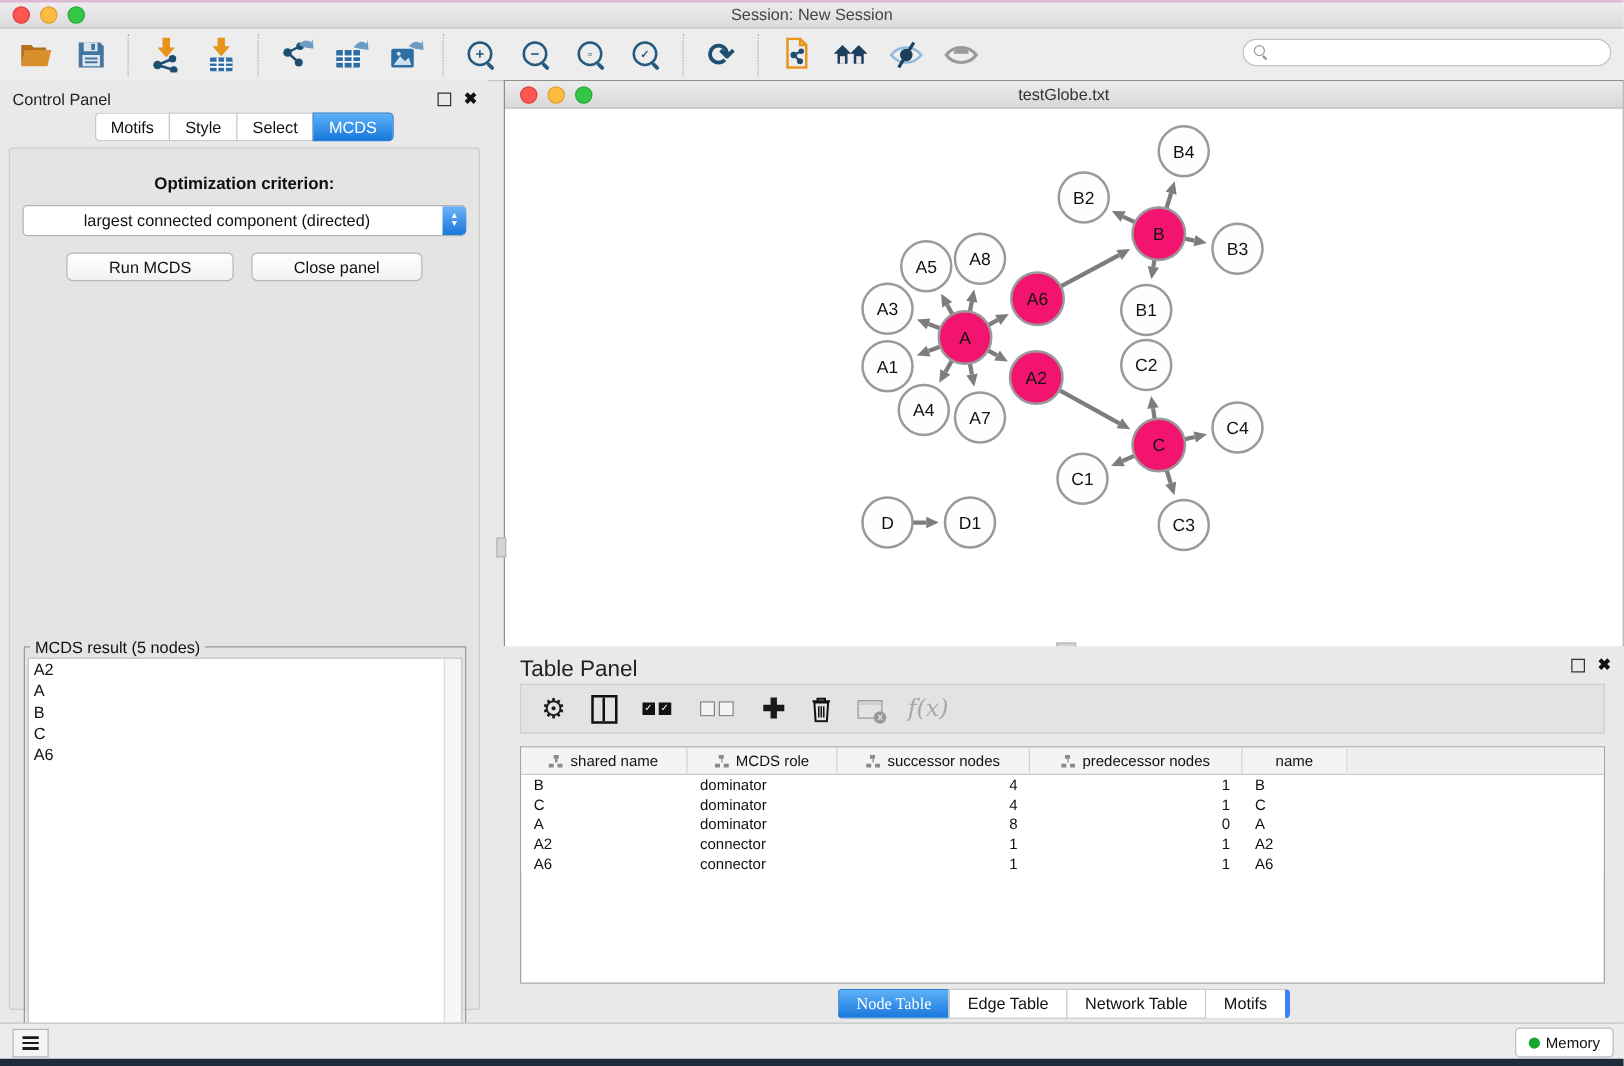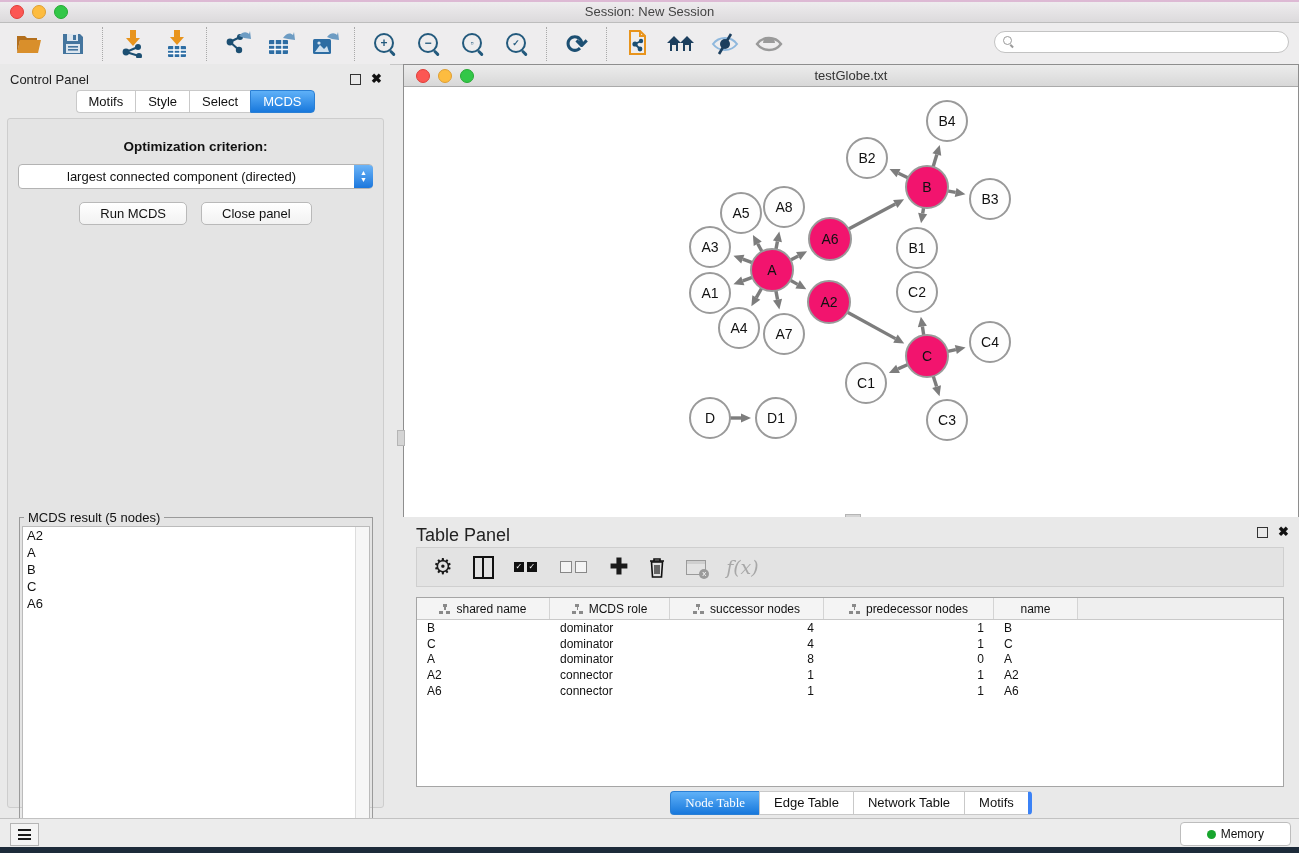--- a/index.html
+++ b/index.html
@@ -50,21 +50,21 @@
     border:1px solid #cdcdcd;border-radius:3px;}
   .opt-label{margin-top:20px;text-align:center;font-size:13.5px;font-weight:bold;color:#111;}
   .dropdown{position:relative;margin:10px auto 0 auto;width:313px;height:23px;background:#fff;
     border:1px solid #b3b3b3;border-radius:4px;display:flex;align-items:center;cursor:pointer;padding-left:40px;}
   .dropdown .dd-text{flex:1;font-size:13px;padding-left:8px;color:#111;white-space:nowrap;}
   .dd-stepper{width:19px;height:23px;margin-right:-1px;border-radius:0 4px 4px 0;
     background:linear-gradient(#6cb4f7,#1b77dd);display:flex;flex-direction:column;align-items:center;justify-content:center;gap:1px;}
   .dd-stepper span{color:#fff;font-size:7px;line-height:6px;}
   .cp-buttons{display:flex;justify-content:center;gap:14px;margin-top:13px;}
   .push-btn{font-size:13px;color:#111;background:linear-gradient(#ffffff,#f2f2f2);
-    border:1px solid #b9b9b9;border-radius:5px;padding:3px 20px;cursor:pointer;}
+    border:1px solid #b9b9b9;border-radius:5px;padding:3px 33px;cursor:pointer;}
   .result-box{position:absolute;left:11px;top:398px;width:352px;height:340px;border:1px solid #9a9a9a;}
   .result-legend{position:absolute;left:4px;top:-8px;background:#e4e4e4;padding:0 4px;font-size:13px;color:#111;}
   .result-list{position:absolute;left:2px;top:8px;right:2px;bottom:2px;background:#fff;border:1px solid #bbb;overflow:hidden;}
   .result-item{font-size:13px;color:#111;padding:1px 0 1px 4px;line-height:15px;}
   .result-scroll{position:absolute;right:0;top:0;bottom:0;width:13px;background:#f6f6f6;border-left:1px solid #ddd;}
   
   .net-window{position:absolute;left:403px;top:64px;width:896px;height:453px;
     border:1px solid #8e8e8e;box-sizing:border-box;background:#fff;}
   .net-titlebar{position:relative;height:21px;background:linear-gradient(#ececec,#d8d8d8);
     border-bottom:1px solid #aaa;}
@@ -114,21 +114,21 @@
   .btab:first-child{border-radius:4px 0 0 4px;font-family:Liberation Serif, serif;}
   .btab:last-child{border-right:4px solid #3b82f6;border-radius:0 4px 4px 0;}
   .btab.active{background:linear-gradient(#5fb1f8,#1878dc);color:#fff;border-color:#2a7fd4;}
   
   .statusbar{position:absolute;left:0;top:818px;width:1299px;height:29px;background:#ececec;border-top:1px solid #c2c2c2;}
   .list-btn{position:absolute;left:10px;top:4px;width:27px;height:21px;background:#f4f4f4;border:1px solid #b5b5b5;
     display:flex;align-items:center;justify-content:center;cursor:pointer;}
   .list-ico{width:13px;height:11px;background:
     repeating-linear-gradient(#1a1a1a 0 2px,transparent 2px 4.5px);position:relative;}
   .memory-btn{position:absolute;right:8px;top:3px;height:22px;background:#fff;border:1px solid #bdbdbd;border-radius:4px;
-    display:flex;align-items:center;gap:5px;padding:0 26px;font-size:12px;color:#111;cursor:pointer;}
+    display:flex;align-items:center;gap:5px;padding:0 10px;font-size:12px;color:#111;cursor:pointer;}
   .mem-dot{width:9px;height:9px;border-radius:50%;background:#17a52d;}
   .desktop-strip{position:absolute;left:0;top:847px;width:1299px;height:6px;background:#1d2b3a;}
   svg text{font-family:"Liberation Sans",sans-serif;}
 </style>
 </head>
 <body>
 
 <div id="app">
 
   <div class="titlebar">

